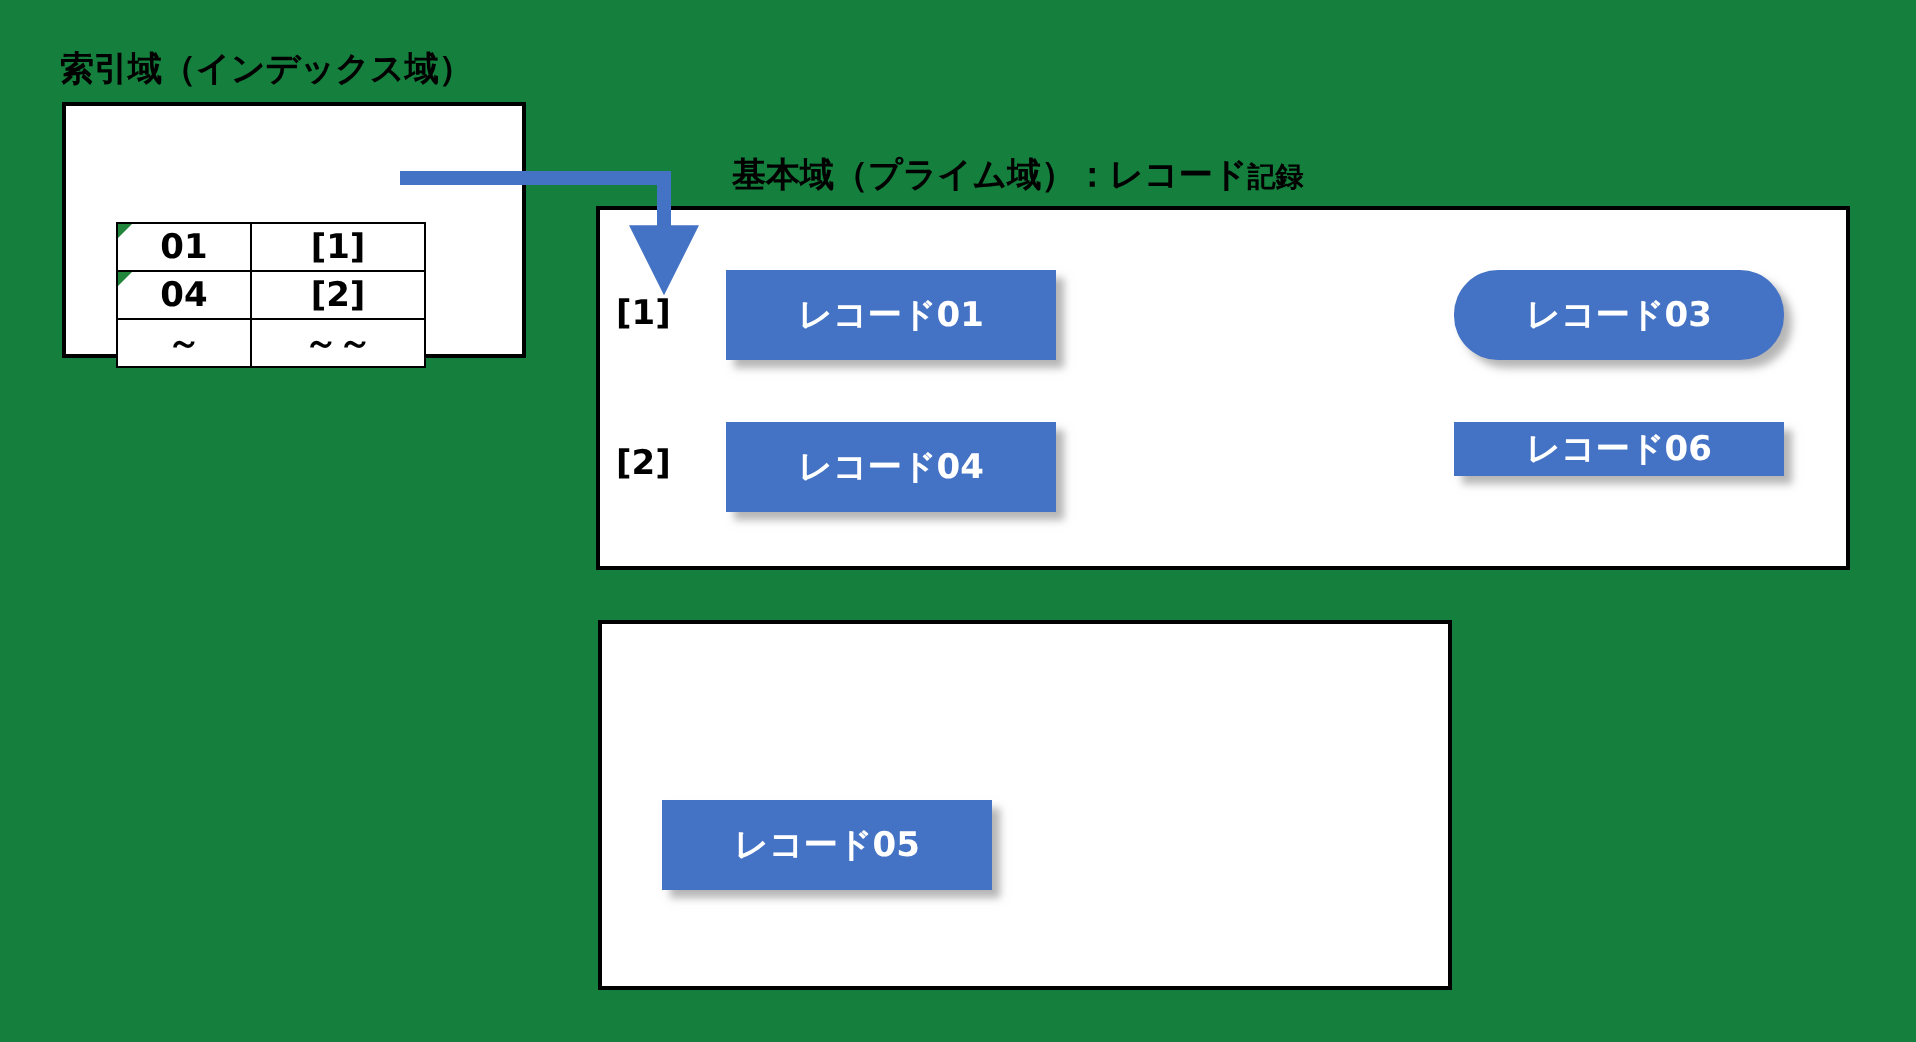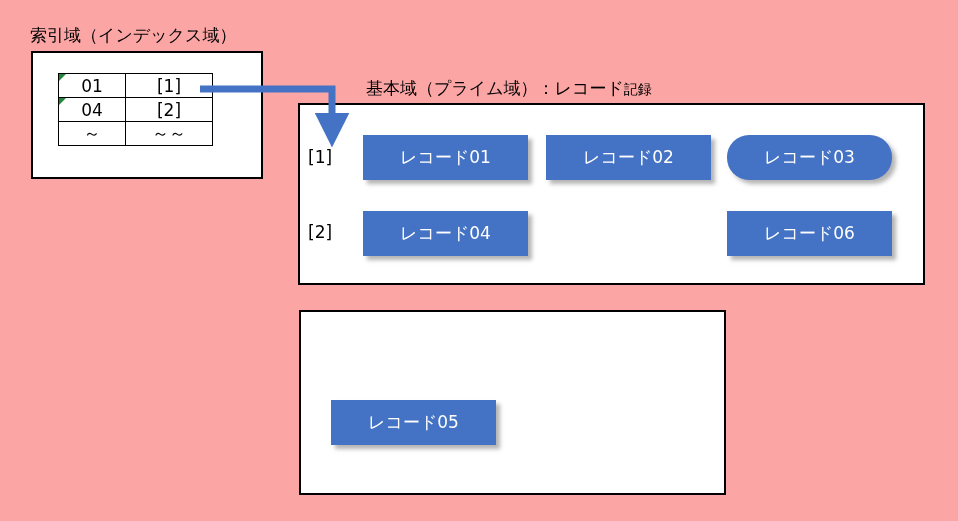--- a/index.html
+++ b/index.html
@@ -8,22 +8,23 @@
     background: #ffffff;
   }
   body {
     font-family: "DejaVu Sans", "Liberation Sans", sans-serif;
     color: #1a1a1a;
   }
   #canvas {
     position: relative;
     width: 958px;
     height: 521px;
-    background: #fca5a5;
+    background: #15803d;
     overflow: hidden;
+    font-weight: bold;
   }
 
   .section-title {
     position: absolute;
     font-size: 17px;
     line-height: 1;
     color: #000000;
     white-space: nowrap;
     letter-spacing: 0px;
   }
@@ -38,20 +39,21 @@
     background: #ffffff;
     box-sizing: border-box;
   }
 
   
   #index-table {
     position: absolute;
     border-collapse: collapse;
     table-layout: fixed;
     background: #ffffff;
+    margin-top: 38px;
   }
   #index-table td {
     border: 1px solid #000000;
     height: 23px;
     text-align: center;
     vertical-align: middle;
     font-size: 17px;
     color: #000000;
     padding: 0;
     position: relative;
@@ -140,29 +142,28 @@
   </table>
 
   <div class="section-title" style="left:366px; top:80px;"><span>基本域（プライム域）：レコード</span><span class="small">記録</span></div>
 
   <div class="area-box" style="left:298px; top:103px; width:627px; height:182px;"></div>
 
   <div class="slot-label" style="left:308px; top:147px;">[1]</div>
 
   <div class="record-chip" style="left:363px; top:135px; width:165px; height:45px;">レコード01</div>
 
-  <div class="record-chip" style="left:546px; top:135px; width:165px; height:45px;">レコード02</div>
 
   <div class="record-chip" style="left:727px; top:135px; width:165px; height:45px;border-radius:22px;">レコード03</div>
 
   <div class="slot-label" style="left:308px; top:222px;">[2]</div>
 
   <div class="record-chip" style="left:363px; top:211px; width:165px; height:45px;">レコード04</div>
 
-  <div class="record-chip" style="left:727px; top:211px; width:165px; height:45px;">レコード06</div>
+  <div class="record-chip" style="left:727px; top:211px; width:165px; height:27px;">レコード06</div>
 
   <div class="area-box" style="left:299px; top:310px; width:427px; height:185px;"></div>
 
 
   <div class="record-chip" style="left:331px; top:352px; width:165px; height:45px;margin-top:48px;">レコード05</div>
 
   <svg id="connector" viewBox="0 0 958 521">
     <defs>
       <marker id="arrowhead" markerWidth="5" markerHeight="5" refX="2.2" refY="2.5" orient="auto">
         <polygon points="0,0 5,2.5 0,5" fill="#4472c4"></polygon>

